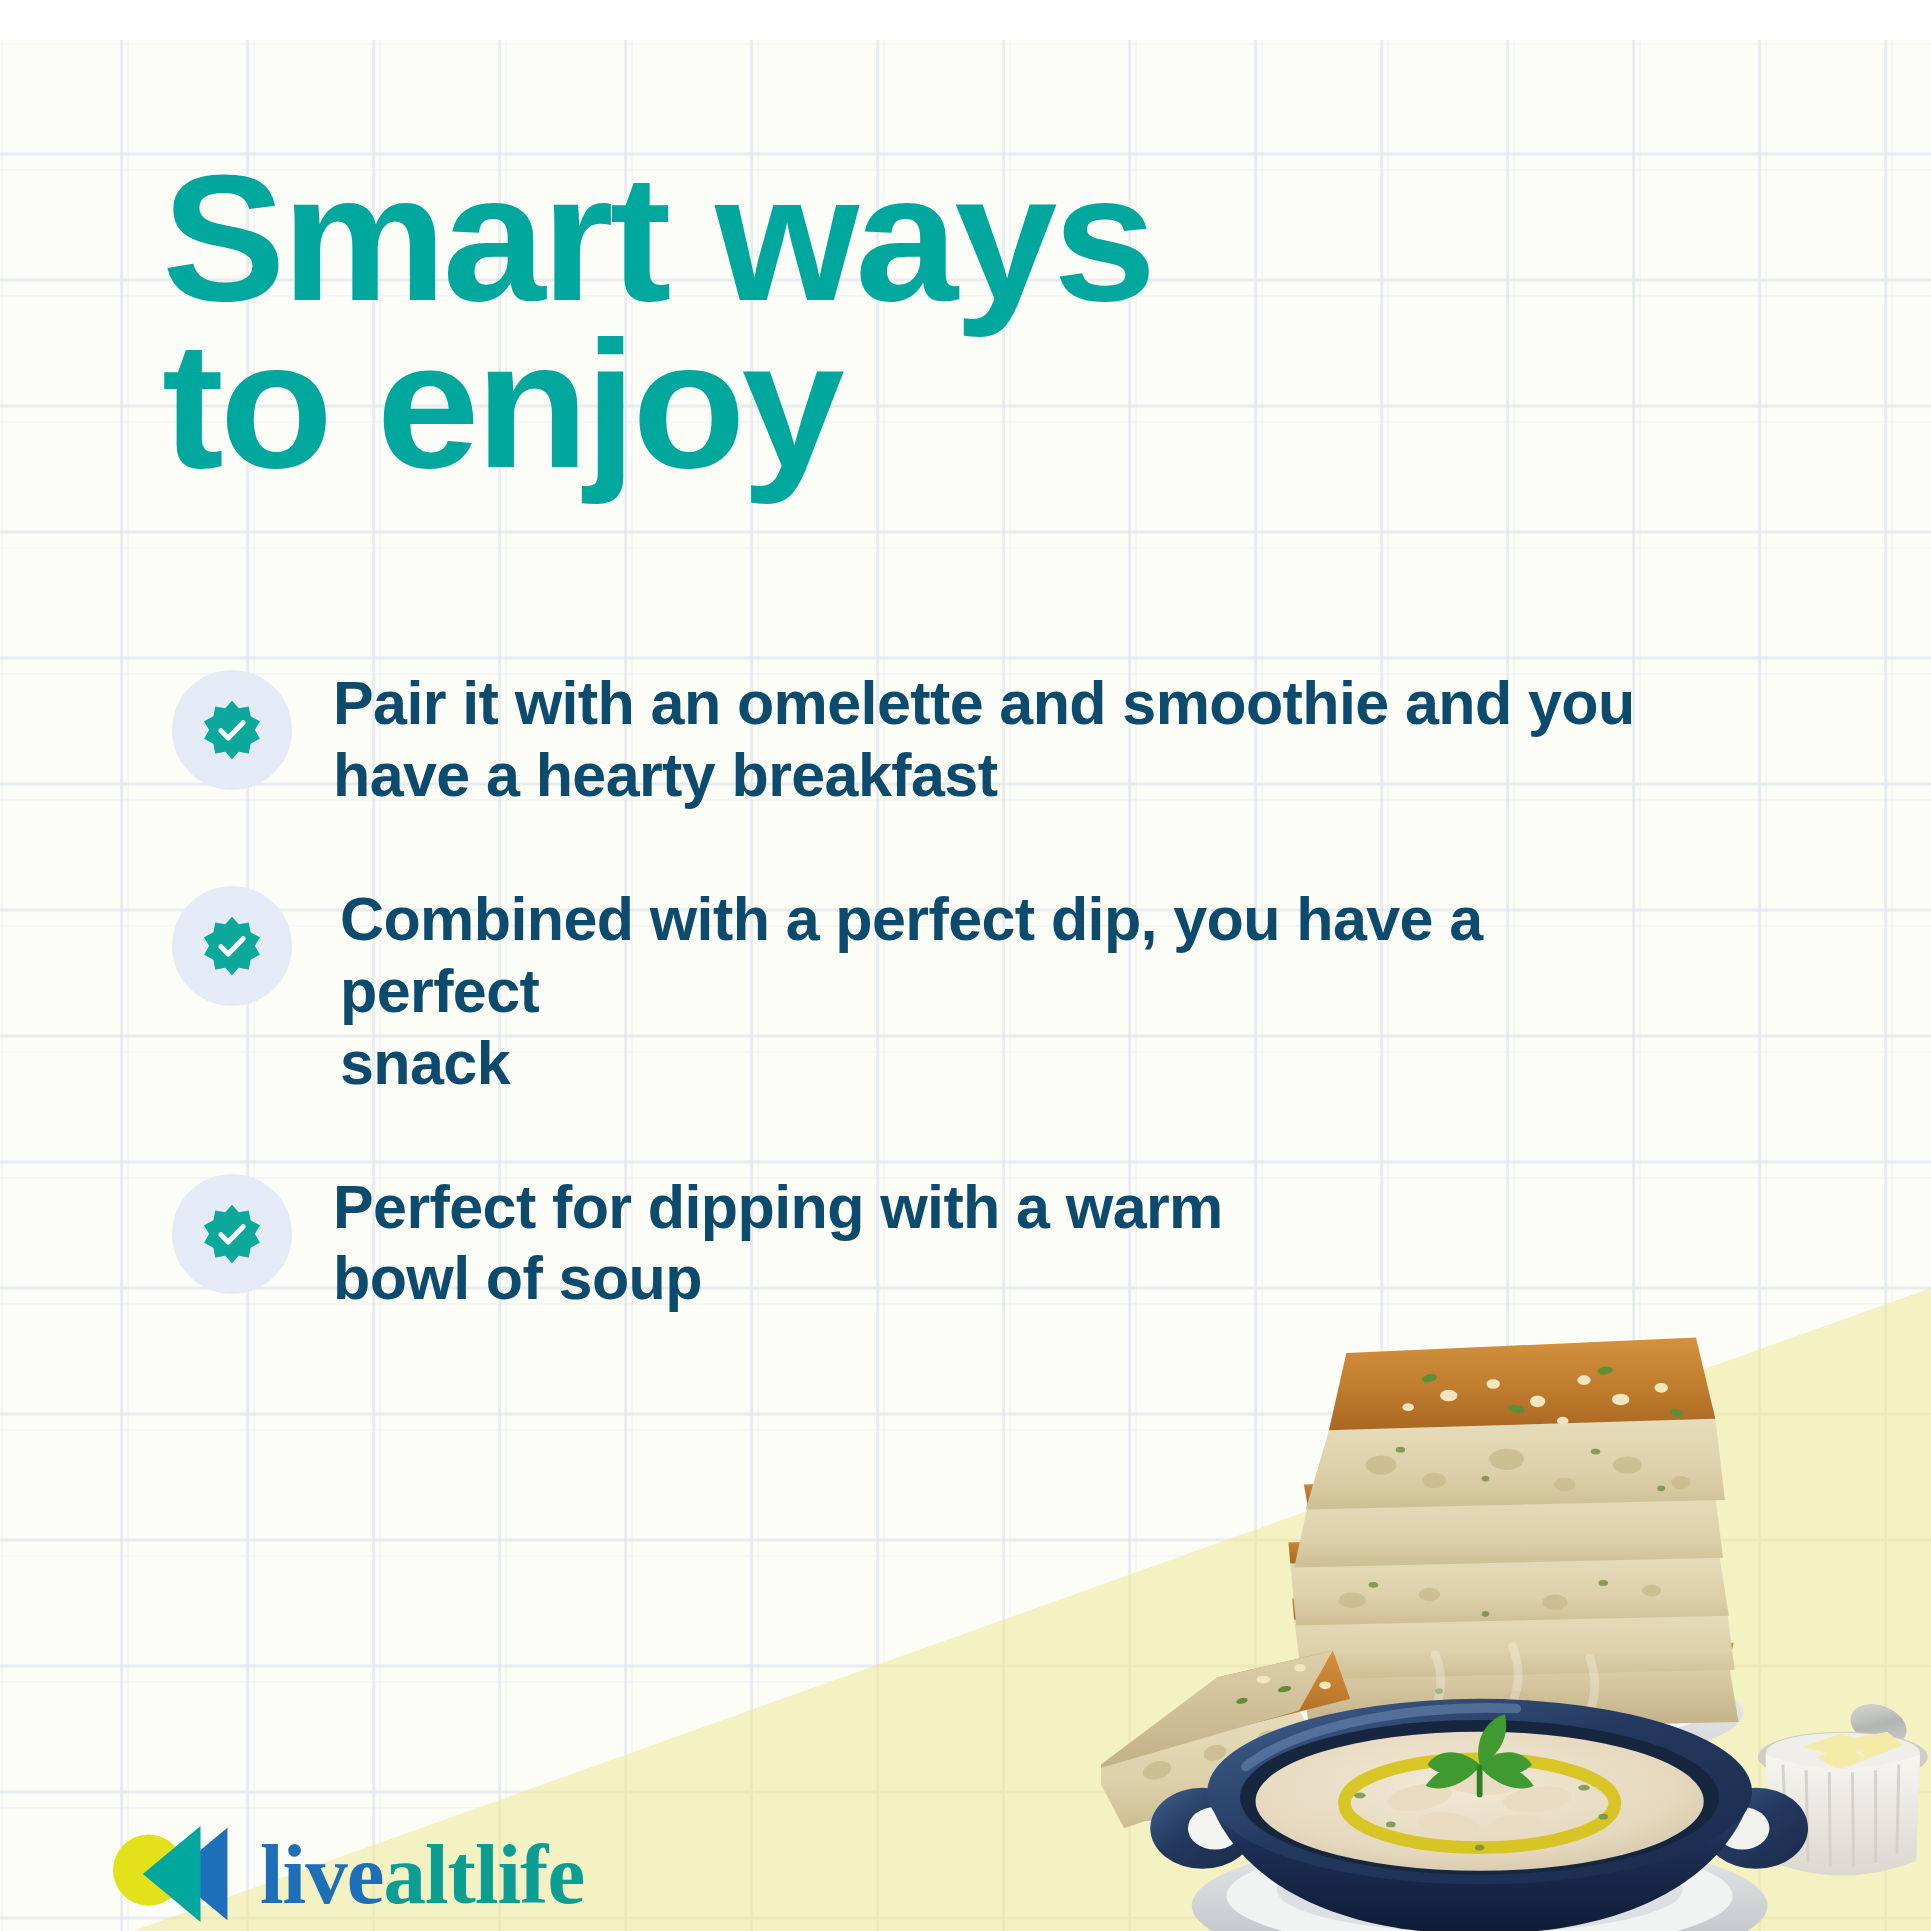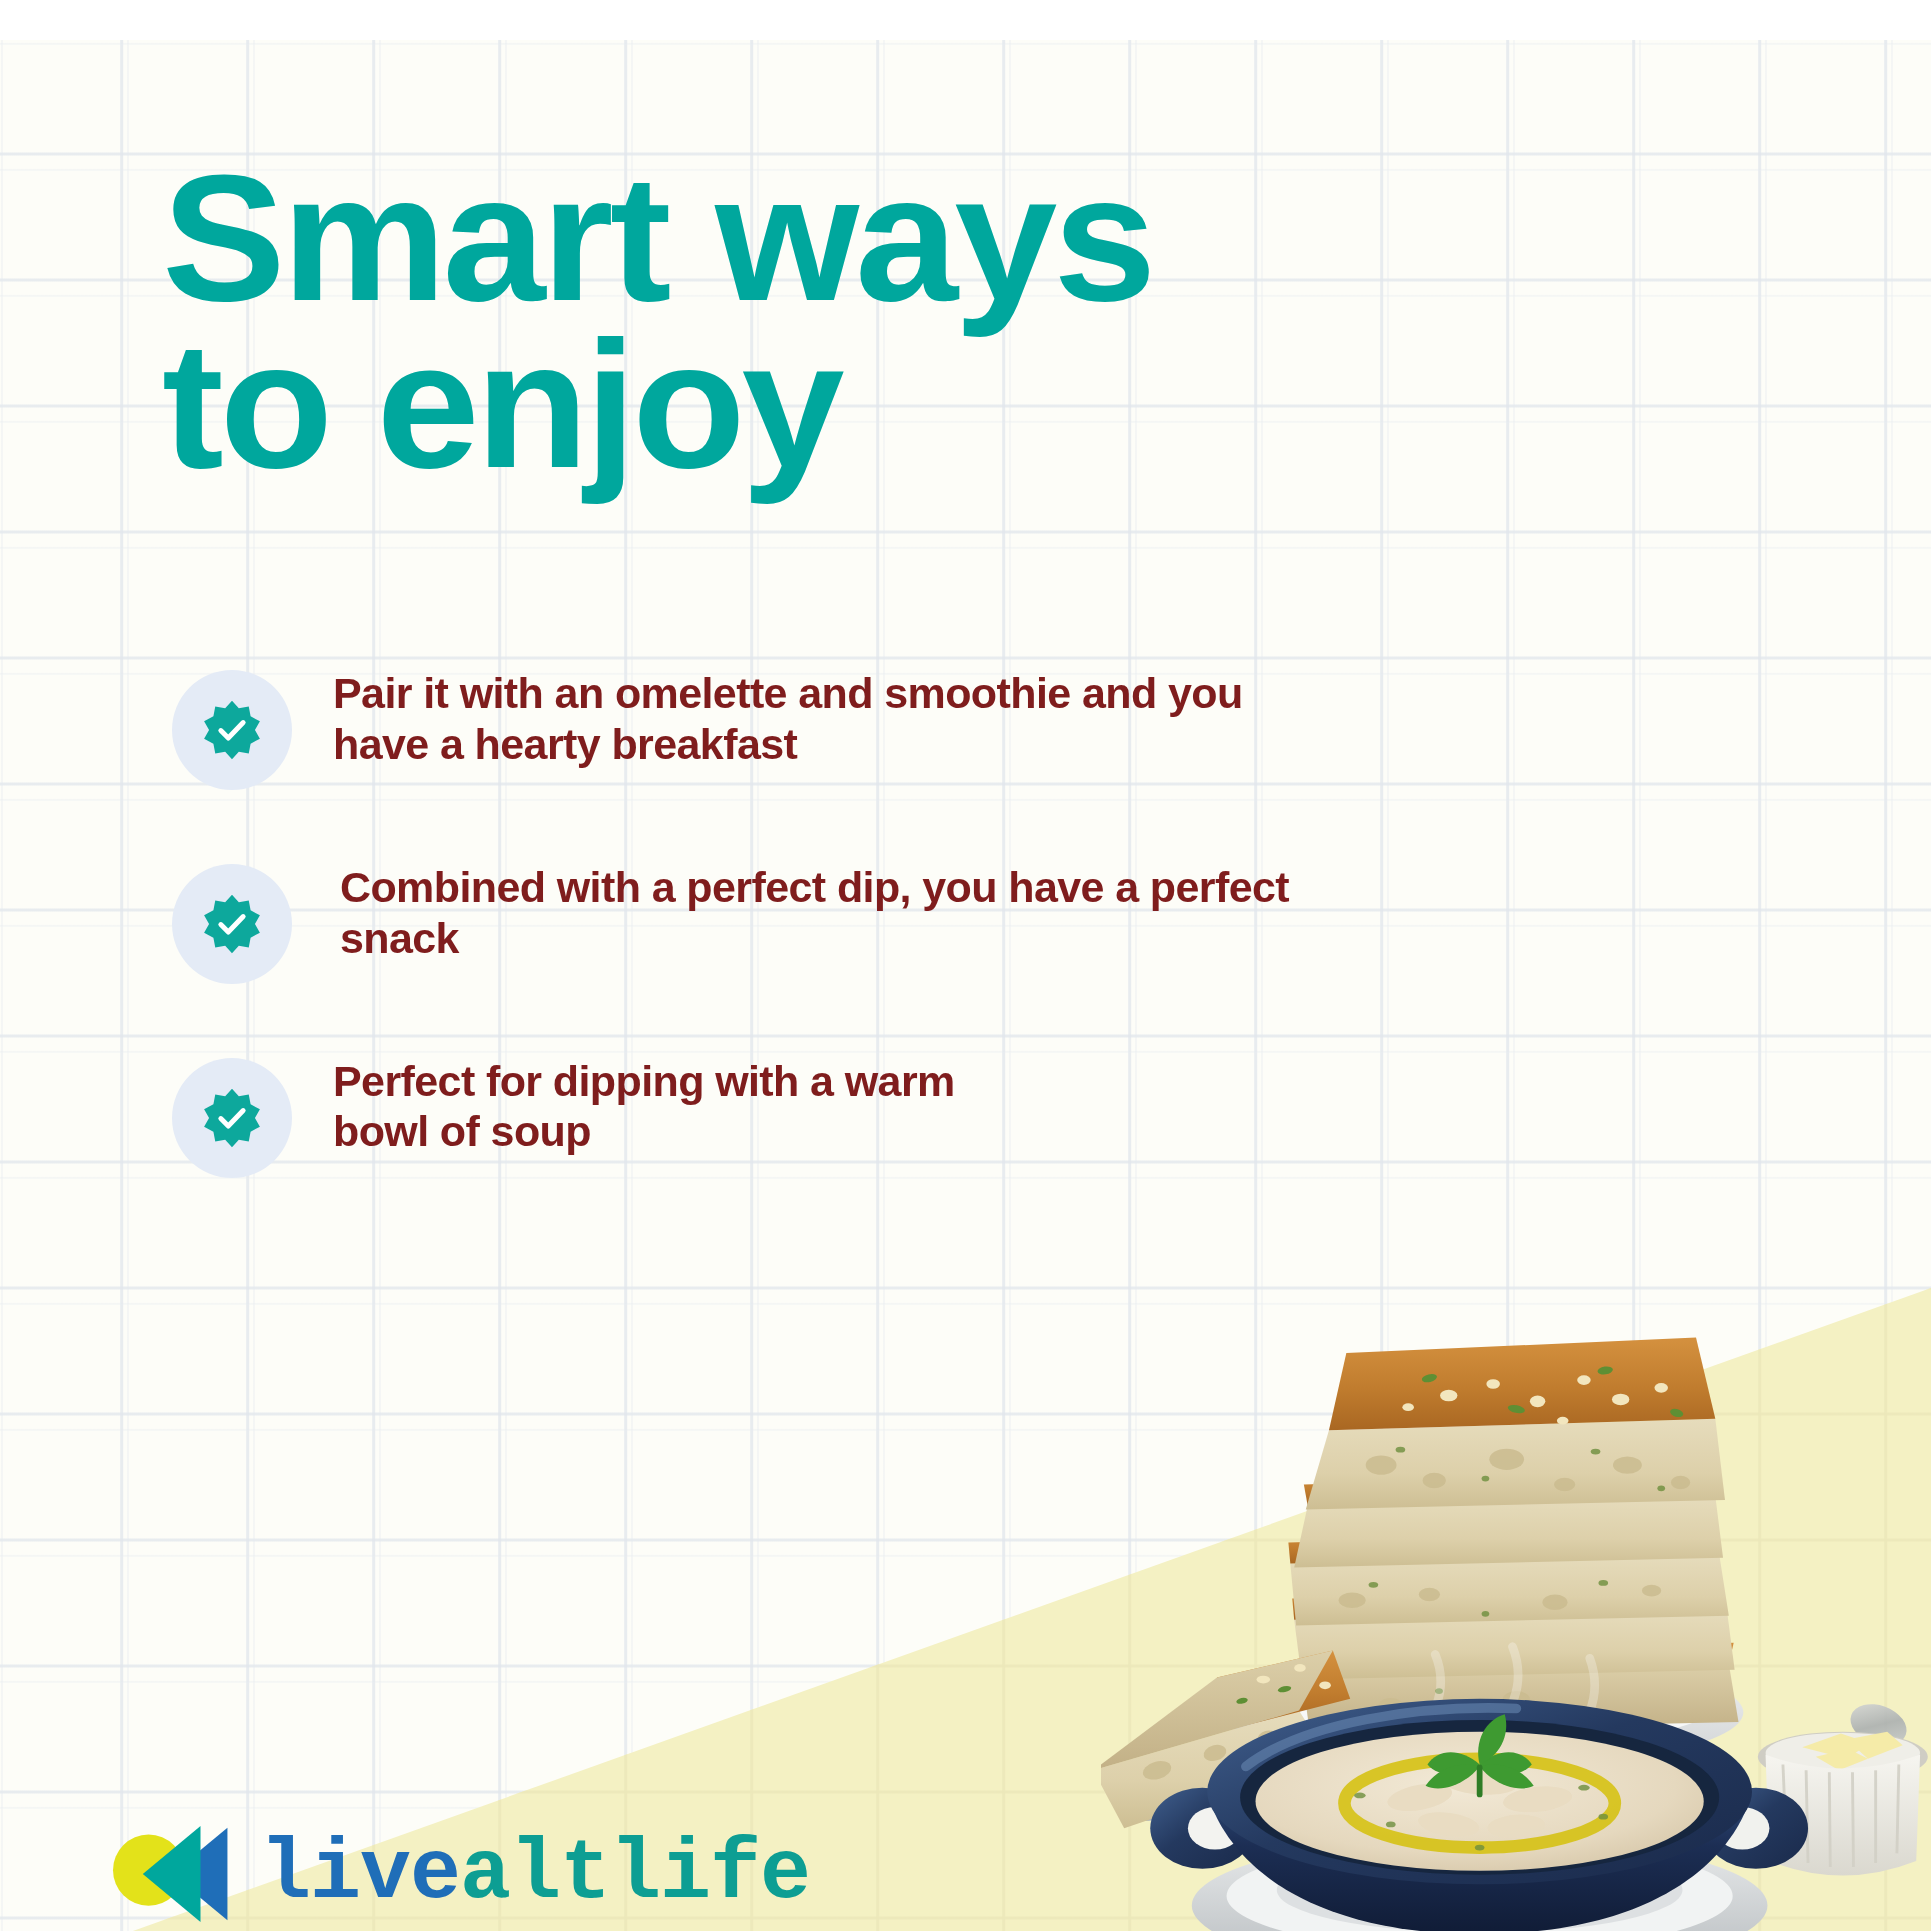--- a/index.html
+++ b/index.html
@@ -99,24 +99,24 @@
     display: flex;
     align-items: center;
     justify-content: center;
     margin-top: 3.9px;
   }
   .badge-wrap svg { display: block; }
   .bullet-text {
     flex: 1 1 auto;
     margin-left: 41px;
     margin-top: 1.9px;
-    color: #7f1d1d;
+    color: #0c4a6e;
     font-family: "Liberation Sans Narrow", "Liberation Sans", sans-serif;
     font-weight: 700;
-    font-size: 43px;
+    font-size: 61px;
     line-height: 1.18;
     letter-spacing: -0.6px;
     white-space: pre-line;
   }
   .bullet-row.indented .bullet-text { margin-left: 48px; }
 
   
   .logo {
     position: absolute;
     left: 112px;
@@ -125,21 +125,21 @@
     align-items: center;
   }
   .logo-mark {
     position: relative;
     width: 127px;
     height: 100px;
     flex: 0 0 auto;
   }
   .logo-word {
     margin-left: 21px;
-    font-family: Liberation Mono, monospace;
+    font-family: Liberation Serif, serif;
     font-weight: 700;
     font-size: 85px;
     line-height: 1;
     letter-spacing: -1px;
     white-space: nowrap;
   }
   .logo-live { color: #1F6EB8; }
   .logo-alt  { color: #0D9E93; }
 
   

